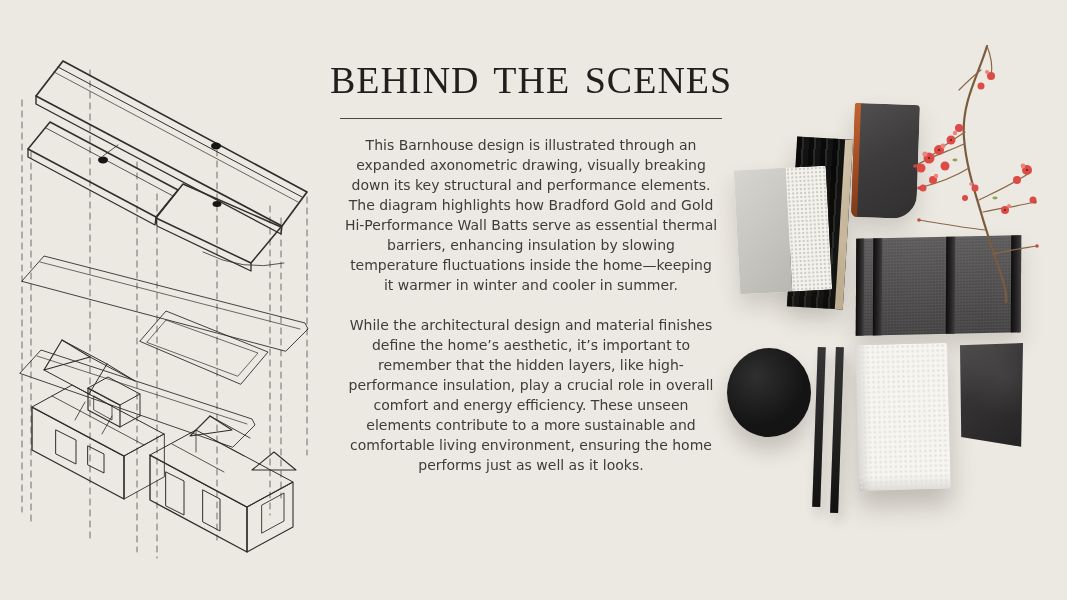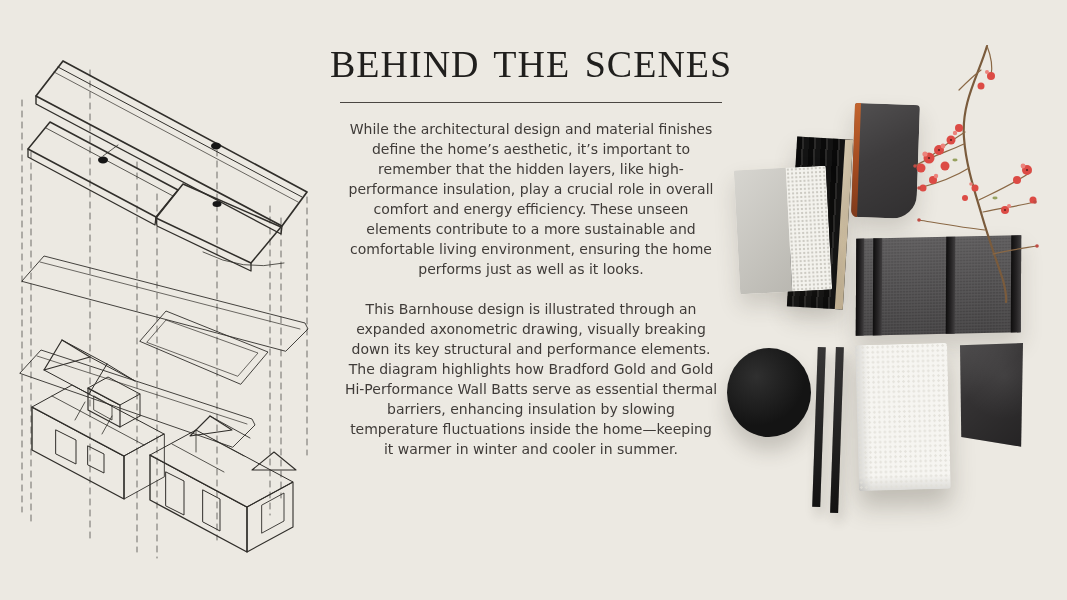--- a/index.html
+++ b/index.html
@@ -4,21 +4,21 @@
 <style>
   * { margin:0; padding:0; box-sizing:border-box; }
   html,body { width:1067px; height:600px; }
   body { font-family:"DejaVu Sans", sans-serif; overflow:hidden; }
   .slide { position:relative; width:1067px; height:600px; background:#ECE9E2; overflow:hidden; }
 
   
   .drawing { position:absolute; left:0; top:0; width:330px; height:600px; }
 
   
-  .content { position:absolute; left:330px; top:0; width:402px; height:559px; padding-top:44px; text-align:center; }
+  .content { position:absolute; left:330px; top:0; width:402px; height:559px; padding-top:60px; text-align:center; }
   .title { font-family:"Liberation Serif", serif; font-weight:500; font-size:38px; letter-spacing:1px; word-spacing:4px; color:#201F1D; line-height:1.1; white-space:nowrap; }
   .divider { width:382px; height:0; border-top:1.6px solid #4A4642; margin:16px auto 0; }
   .para { margin-top:16px; font-size:14px; line-height:1.43; color:#3F3B38; white-space:pre-line; }
   .para + .para { margin-top:20px; }
 
   
   .materials { position:absolute; left:700px; top:0; width:367px; height:600px; }
   .sample { position:absolute; box-shadow:0 12px 22px rgba(60,55,45,.18); }
 
   .brick { left:153px; top:104px; width:65px; height:114px; transform:rotate(2deg); border-radius:3px 4px 24px 7px;
@@ -154,36 +154,36 @@
       <line x1="196" y1="430" x2="196" y2="452" stroke-width="0.8"></line>
       <polygon points="190,436 210,416 232,430" stroke-width="1.1"></polygon>
       <line x1="210" y1="416" x2="250" y2="438" stroke-width="0.9"></line>
       <polygon points="252,470 274,452 296,470" stroke-width="1.1"></polygon>
     </g>
   </svg>
 
   <div class="content">
     <h1 class="title">BEHIND THE SCENES</h1>
     <div class="divider"></div>
+    <p class="para">This Barnhouse design is illustrated through an
+expanded axonometric drawing, visually breaking
+down its key structural and performance elements.
+The diagram highlights how Bradford Gold and Gold
+Hi-Performance Wall Batts serve as essential thermal
+barriers, enhancing insulation by slowing
+temperature fluctuations inside the home—keeping
+it warmer in winter and cooler in summer.</p>
     <p class="para">While the architectural design and material finishes
 define the home’s aesthetic, it’s important to
 remember that the hidden layers, like high-
 performance insulation, play a crucial role in overall
 comfort and energy efficiency. These unseen
 elements contribute to a more sustainable and
 comfortable living environment, ensuring the home
 performs just as well as it looks.</p>
-    <p class="para">This Barnhouse design is illustrated through an
-expanded axonometric drawing, visually breaking
-down its key structural and performance elements.
-The diagram highlights how Bradford Gold and Gold
-Hi-Performance Wall Batts serve as essential thermal
-barriers, enhancing insulation by slowing
-temperature fluctuations inside the home—keeping
-it warmer in winter and cooler in summer.</p>
   </div>
 
   <div class="materials">
 
     <div class="sample timber" style="background-color: rgb(22, 22, 22);">
       <div class="edge"></div>
     </div>
 
     <div class="sample foam">
       <div class="face" style="background-color: rgb(201, 199, 192);"></div>

